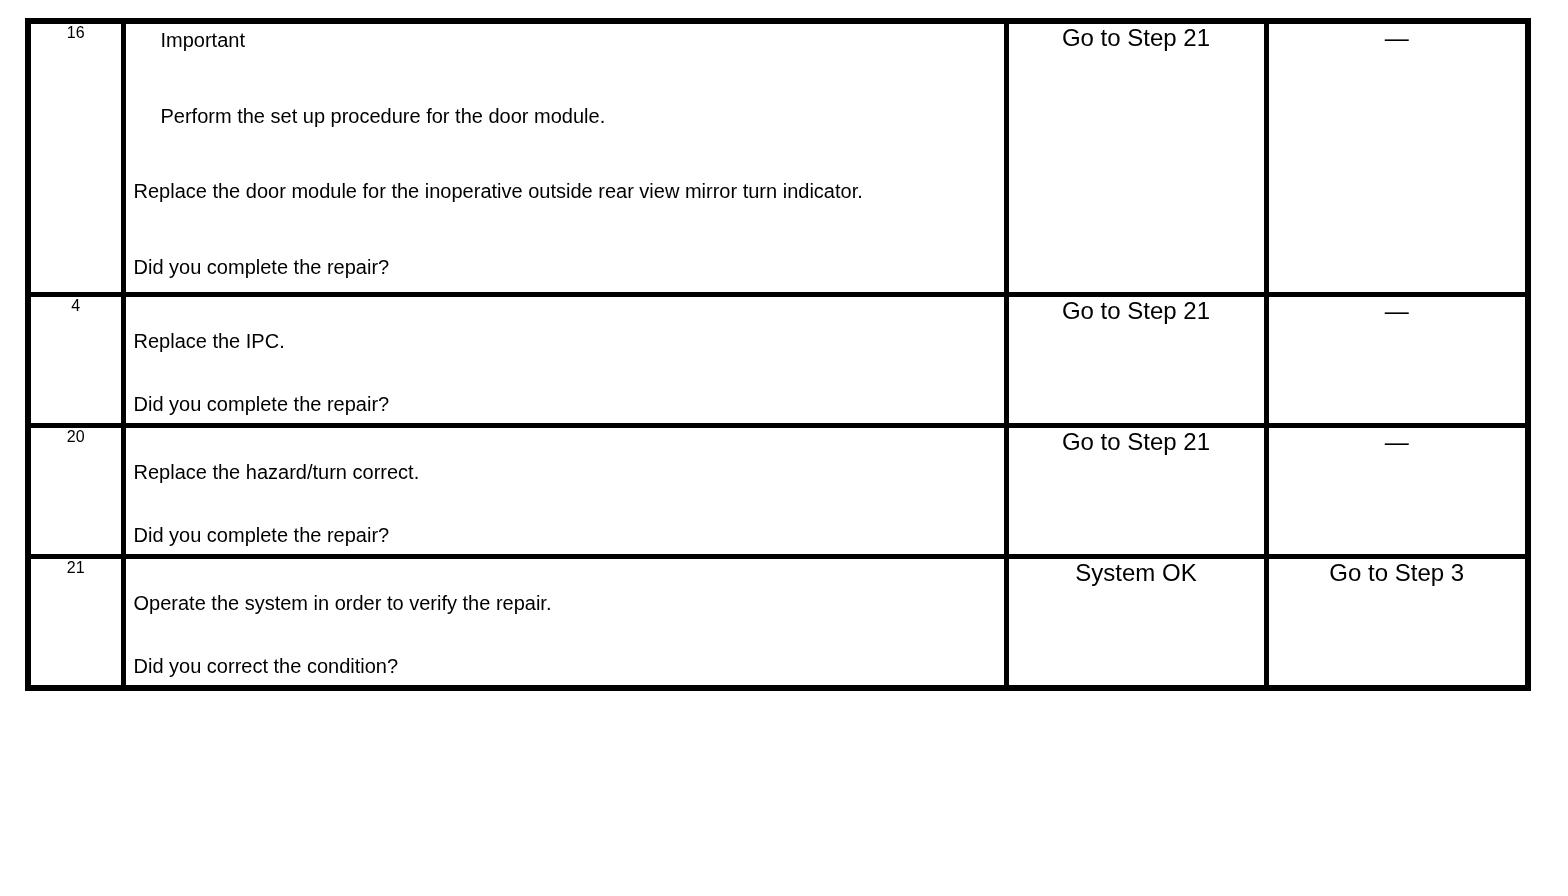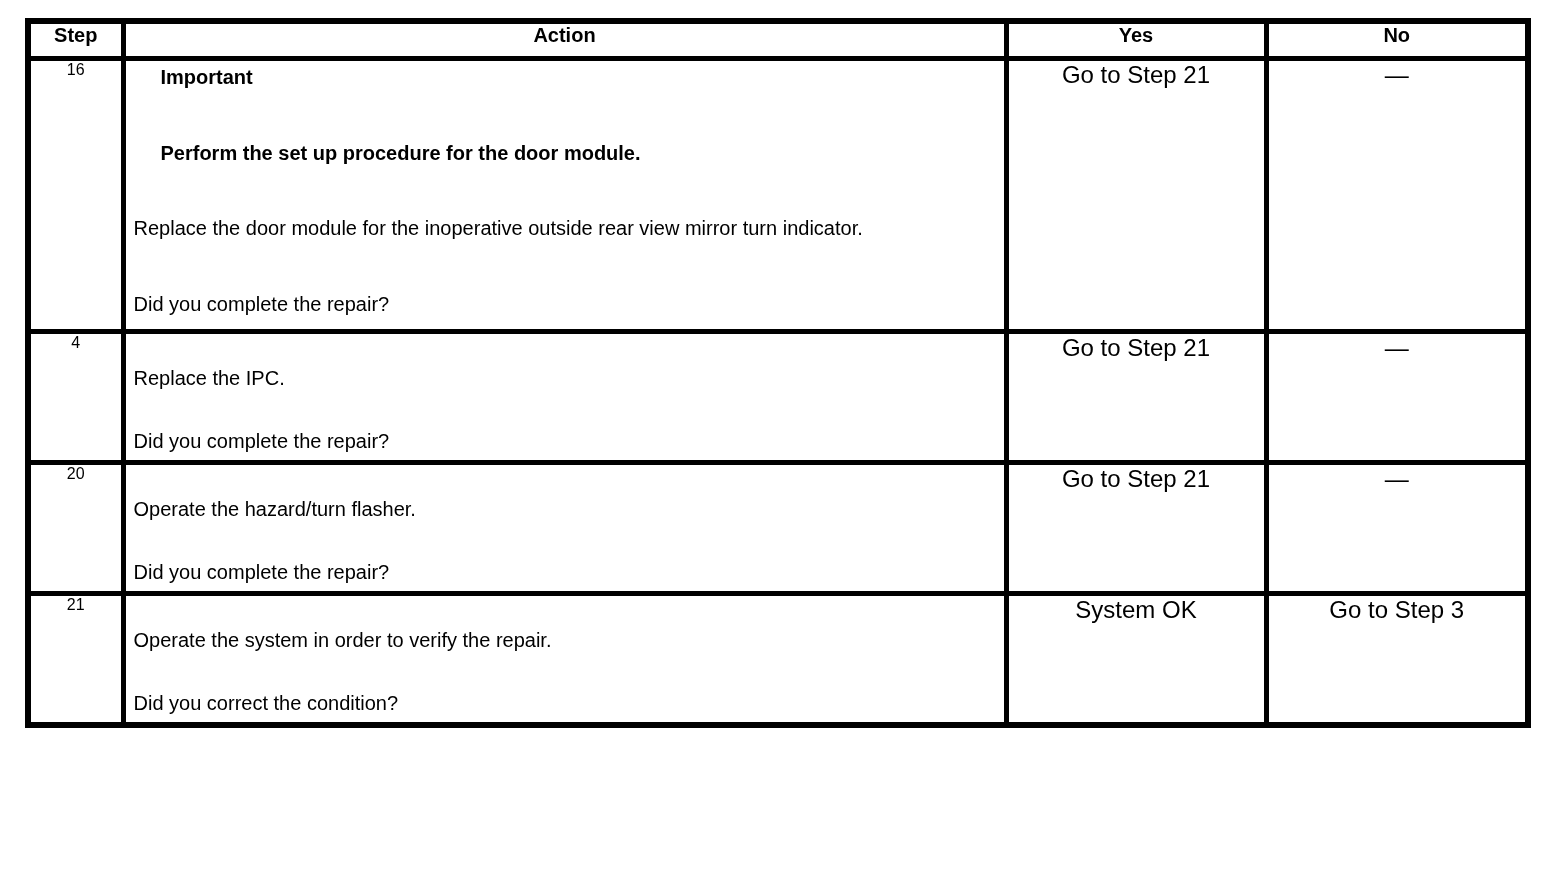--- a/index.html
+++ b/index.html
@@ -57,43 +57,37 @@
   .action-inner {
     display: flex;
     flex-direction: column;
     justify-content: space-between;
     padding: 2px 8px 4px 8px;
     box-sizing: border-box;
   }
   .action-inner.tall { height: 262px; }
   .action-inner.mid  { height: 98px; margin-top: 28px; }
   .result-pad { padding-bottom: 5px; }
-  .bold-line { font-weight: bold; padding-left: 27px; }
+  .bold-line { font-weight: normal; padding-left: 27px; }
   tr.row-16 { height: 273px; }
   tr.row-std { height: 109px; }
   tr.row-last { height: 110px; }
 </style>
 </head>
 <body>
 
 <div class="page">
   <table class="diag">
     <colgroup>
       <col style="width:95px">
       <col style="width:883px">
       <col style="width:260px">
       <col style="width:262px">
     </colgroup>
     <tbody>
-        <tr>
-      <th class="hdr">Step</th>
-      <th class="hdr">Action</th>
-      <th class="hdr">Yes</th>
-      <th class="hdr">No</th>
-    </tr>
 
     <tr class="row-16">
       <td class="step-cell">16</td>
       <td class="action-cell">
         <div class="action-inner tall">
           <div class="bold-line">Important</div>
           <div class="bold-line">Perform the set up procedure for the door module.</div>
           <div>Replace the door module for the inoperative outside rear view mirror turn indicator.</div>
           <div>Did you complete the repair?</div>
         </div>
@@ -121,21 +115,21 @@
             <div class="result-pad">—</div>
           </td>
     </tr>
 
 
 
     <tr class="row-std">
       <td class="step-cell">20</td>
       <td class="action-cell">
         <div class="action-inner mid">
-          <div>Operate the hazard/turn flasher.</div>
+          <div>Replace the hazard/turn correct.</div>
           <div>Did you complete the repair?</div>
         </div>
       </td>
       <td class="result-cell">
             <div class="result-pad">Go to Step 21</div>
           </td>
       <td class="result-cell">
             <div class="result-pad">—</div>
           </td>
     </tr>

